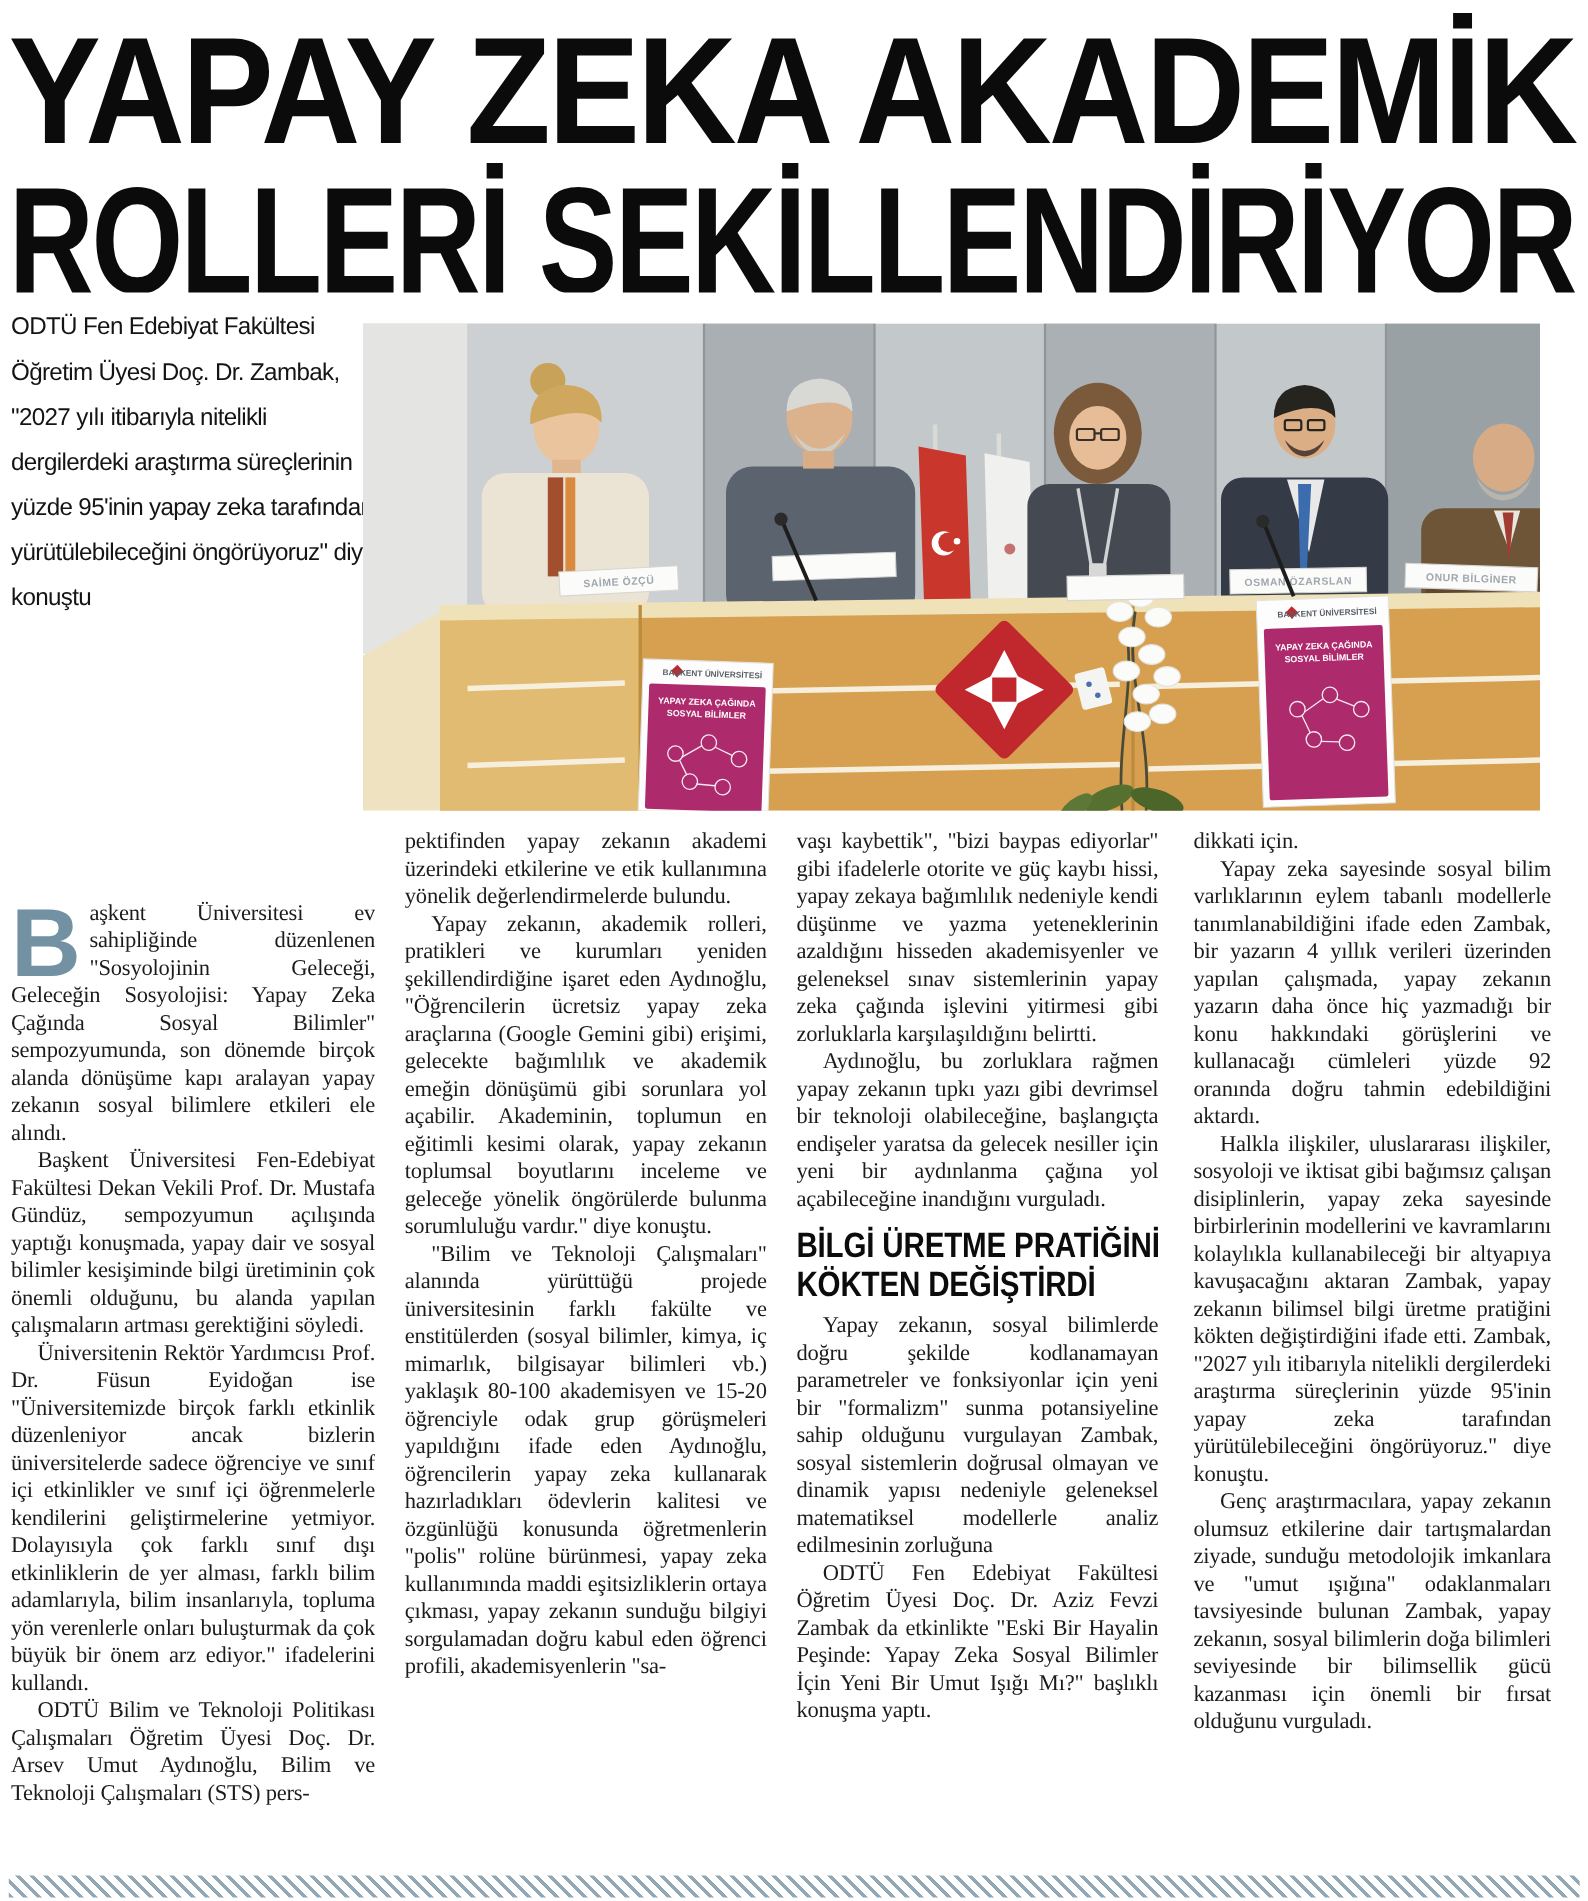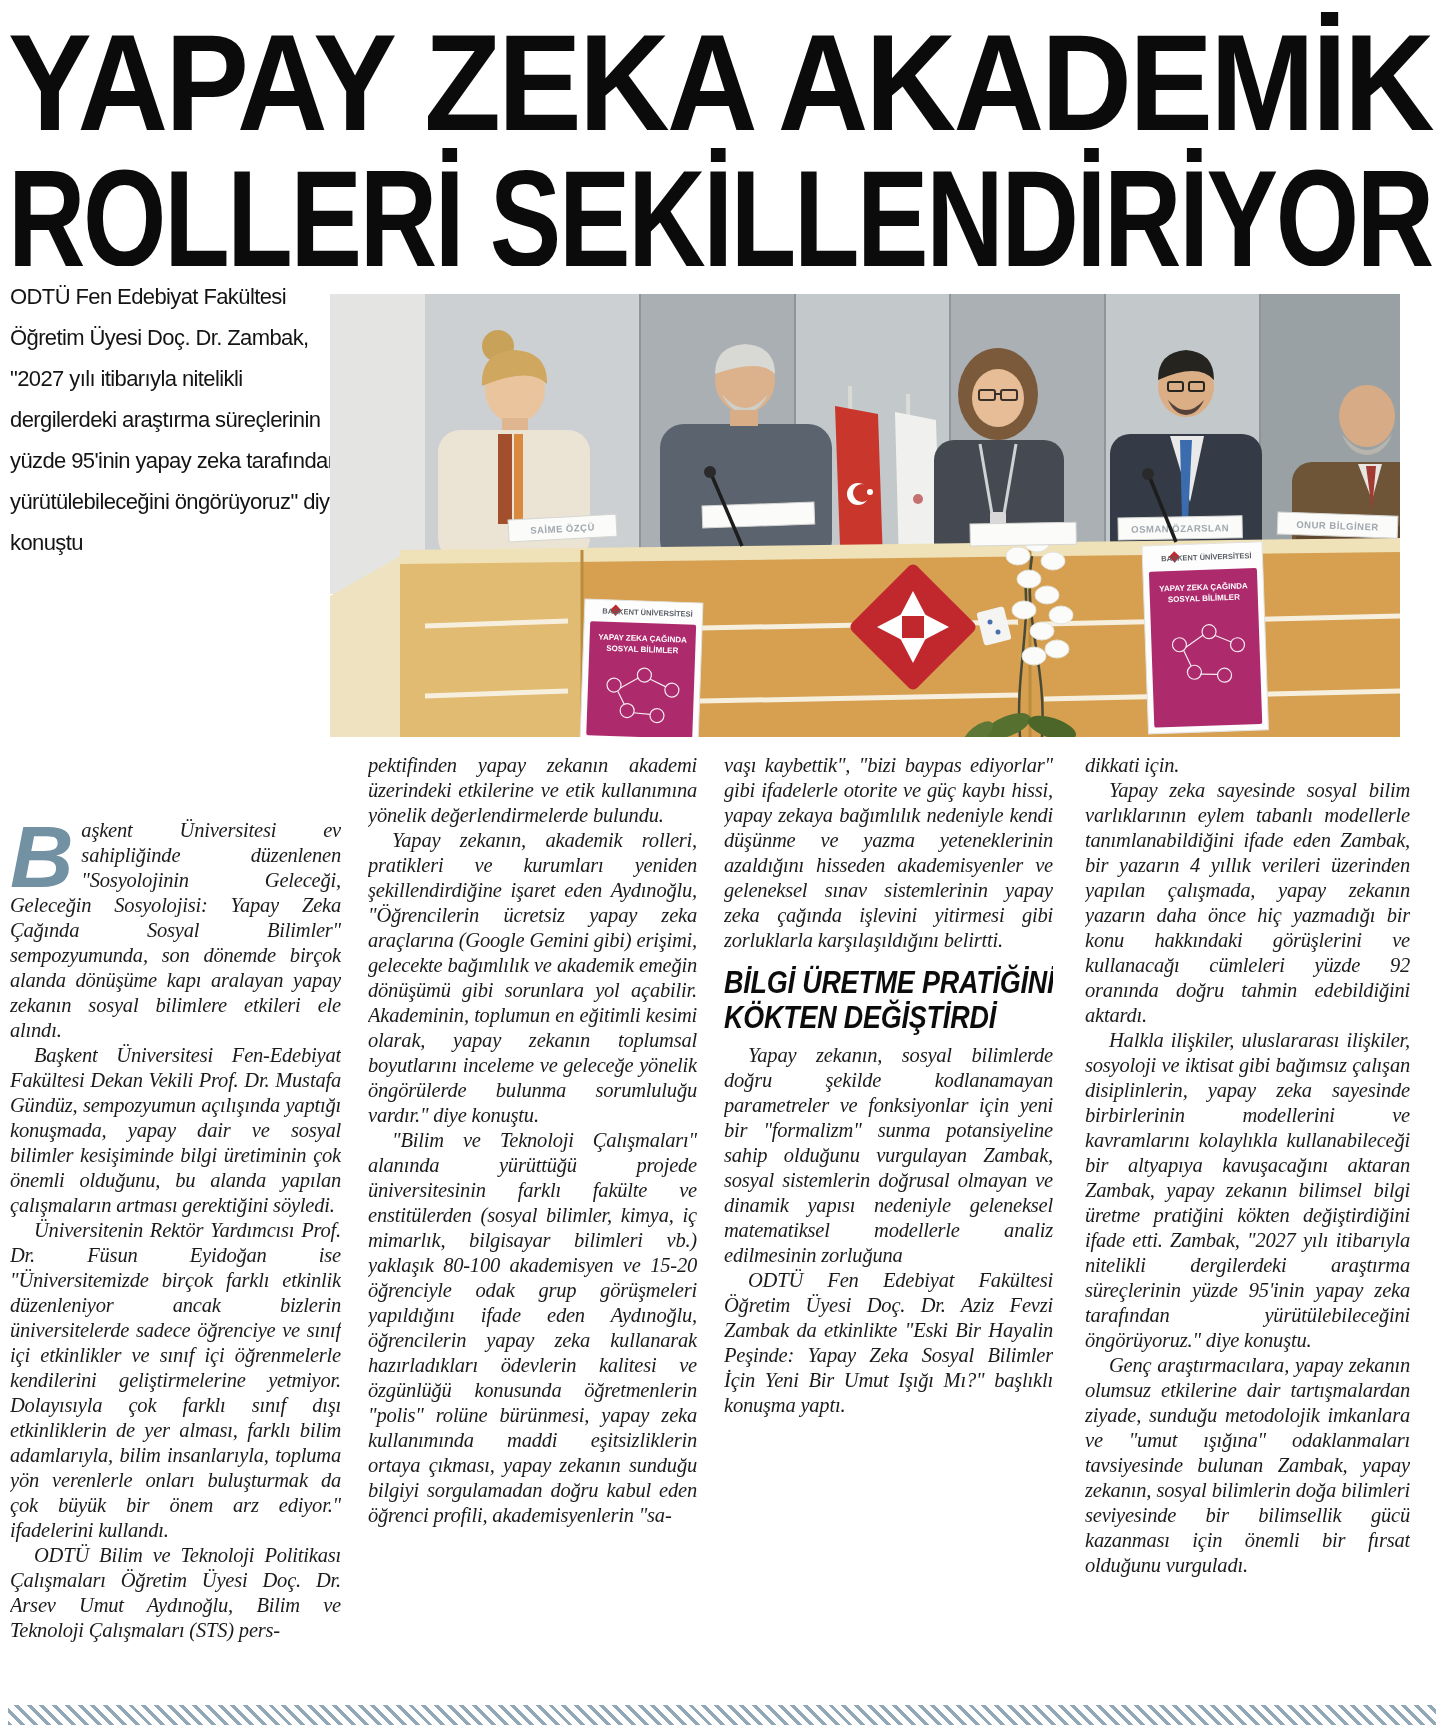--- a/index.html
+++ b/index.html
@@ -11,21 +11,21 @@
   .hl1{top:4px;}
   .hl2{top:140px;}
   
   .intro{position:absolute;left:10px;top:276px;width:332px;
          font-family:Liberation Sans, sans-serif;font-size:22px;line-height:41px;
          color:#141414;letter-spacing:-0.6px;}
   
   .photo{position:absolute;left:330px;top:294px;width:1070px;height:443px;}
   
   .col{position:absolute;font-size:20.5px;line-height:25px;text-align:justify;
-       color:#1b1b1b;overflow:hidden;letter-spacing:-0.2px;font-style:italic;}
+       color:#1b1b1b;overflow:hidden;letter-spacing:-0.2px;}
   .col1{left:10px;top:818px;width:331px;height:884px;}
   .col2{left:368px;top:753px;width:329px;height:950px;}
   .col3{left:724px;top:753px;width:329px;height:950px;}
   .col4{left:1085px;top:753px;width:325px;height:950px;}
   .col p{margin:0;text-indent:24px;}
   .col p.noindent{text-indent:0;}
   .dropcap{float:left;font-family:"Liberation Sans",sans-serif;font-weight:bold;
            font-size:88px;line-height:70px;color:#7291a3;margin:4px 8px 0 0;}
   .subhead{font-family:"Liberation Sans",sans-serif;font-weight:bold;color:#0c0c0c;
            font-size:32px;line-height:35px;margin:12px 0 8px 0;}
@@ -256,20 +256,21 @@
   </div>
 
   <div class="col col2">
     <p class="noindent">pektifinden yapay zekanın akademi üzerindeki etkilerine ve etik kullanımına yönelik değerlendirmelerde bulundu.</p>
     <p>Yapay zekanın, akademik rolleri, pratikleri ve kurumları yeniden şekillendirdiğine işaret eden Aydınoğlu, "Öğrencilerin ücretsiz yapay zeka araçlarına (Google Gemini gibi) erişimi, gelecekte bağımlılık ve akademik emeğin dönüşümü gibi sorunlara yol açabilir. Akademinin, toplumun en eğitimli kesimi olarak, yapay zekanın toplumsal boyutlarını inceleme ve geleceğe yönelik öngörülerde bulunma sorumluluğu vardır." diye konuştu.</p>
     <p>"Bilim ve Teknoloji Çalışmaları" alanında yürüttüğü projede üniversitesinin farklı fakülte ve enstitülerden (sosyal bilimler, kimya, iç mimarlık, bilgisayar bilimleri vb.) yaklaşık 80-100 akademisyen ve 15-20 öğrenciyle odak grup görüşmeleri yapıldığını ifade eden Aydınoğlu, öğrencilerin yapay zeka kullanarak hazırladıkları ödevlerin kalitesi ve özgünlüğü konusunda öğretmenlerin "polis" rolüne bürünmesi, yapay zeka kullanımında maddi eşitsizliklerin ortaya çıkması, yapay zekanın sunduğu bilgiyi sorgulamadan doğru kabul eden öğrenci profili, akademisyenlerin "sa-</p>
   </div>
 
   <div class="col col3">
     <p class="noindent">vaşı kaybettik", "bizi baypas ediyorlar" gibi ifadelerle otorite ve güç kaybı hissi, yapay zekaya bağımlılık nedeniyle kendi düşünme ve yazma yeteneklerinin azaldığını hisseden akademisyenler ve geleneksel sınav sistemlerinin yapay zeka çağında işlevini yitirmesi gibi zorluklarla karşılaşıldığını belirtti.</p>
+    <p>Aydınoğlu, bu zorluklara rağmen yapay zekanın tıpkı yazı gibi devrimsel bir teknoloji olabileceğine, başlangıçta endişeler yaratsa da gelecek nesiller için yeni bir aydınlanma çağına yol açabileceğine inandığını vurguladı.</p>
     <h2 class="subhead">
       <span>BİLGİ ÜRETME PRATİĞİNİ</span>
       <span>KÖKTEN DEĞİŞTİRDİ</span>
     </h2>
     <p>Yapay zekanın, sosyal bilimlerde doğru şekilde kodlanamayan parametreler ve fonksiyonlar için yeni bir "formalizm" sunma potansiyeline sahip olduğunu vurgulayan Zambak, sosyal sistemlerin doğrusal olmayan ve dinamik yapısı nedeniyle geleneksel matematiksel modellerle analiz edilmesinin zorluğuna</p>
     <p>ODTÜ Fen Edebiyat Fakültesi Öğretim Üyesi Doç. Dr. Aziz Fevzi Zambak da etkinlikte "Eski Bir Hayalin Peşinde: Yapay Zeka Sosyal Bilimler İçin Yeni Bir Umut Işığı Mı?" başlıklı konuşma yaptı.</p>
   </div>
 
   <div class="col col4">
     <p class="noindent">dikkati için.</p>

